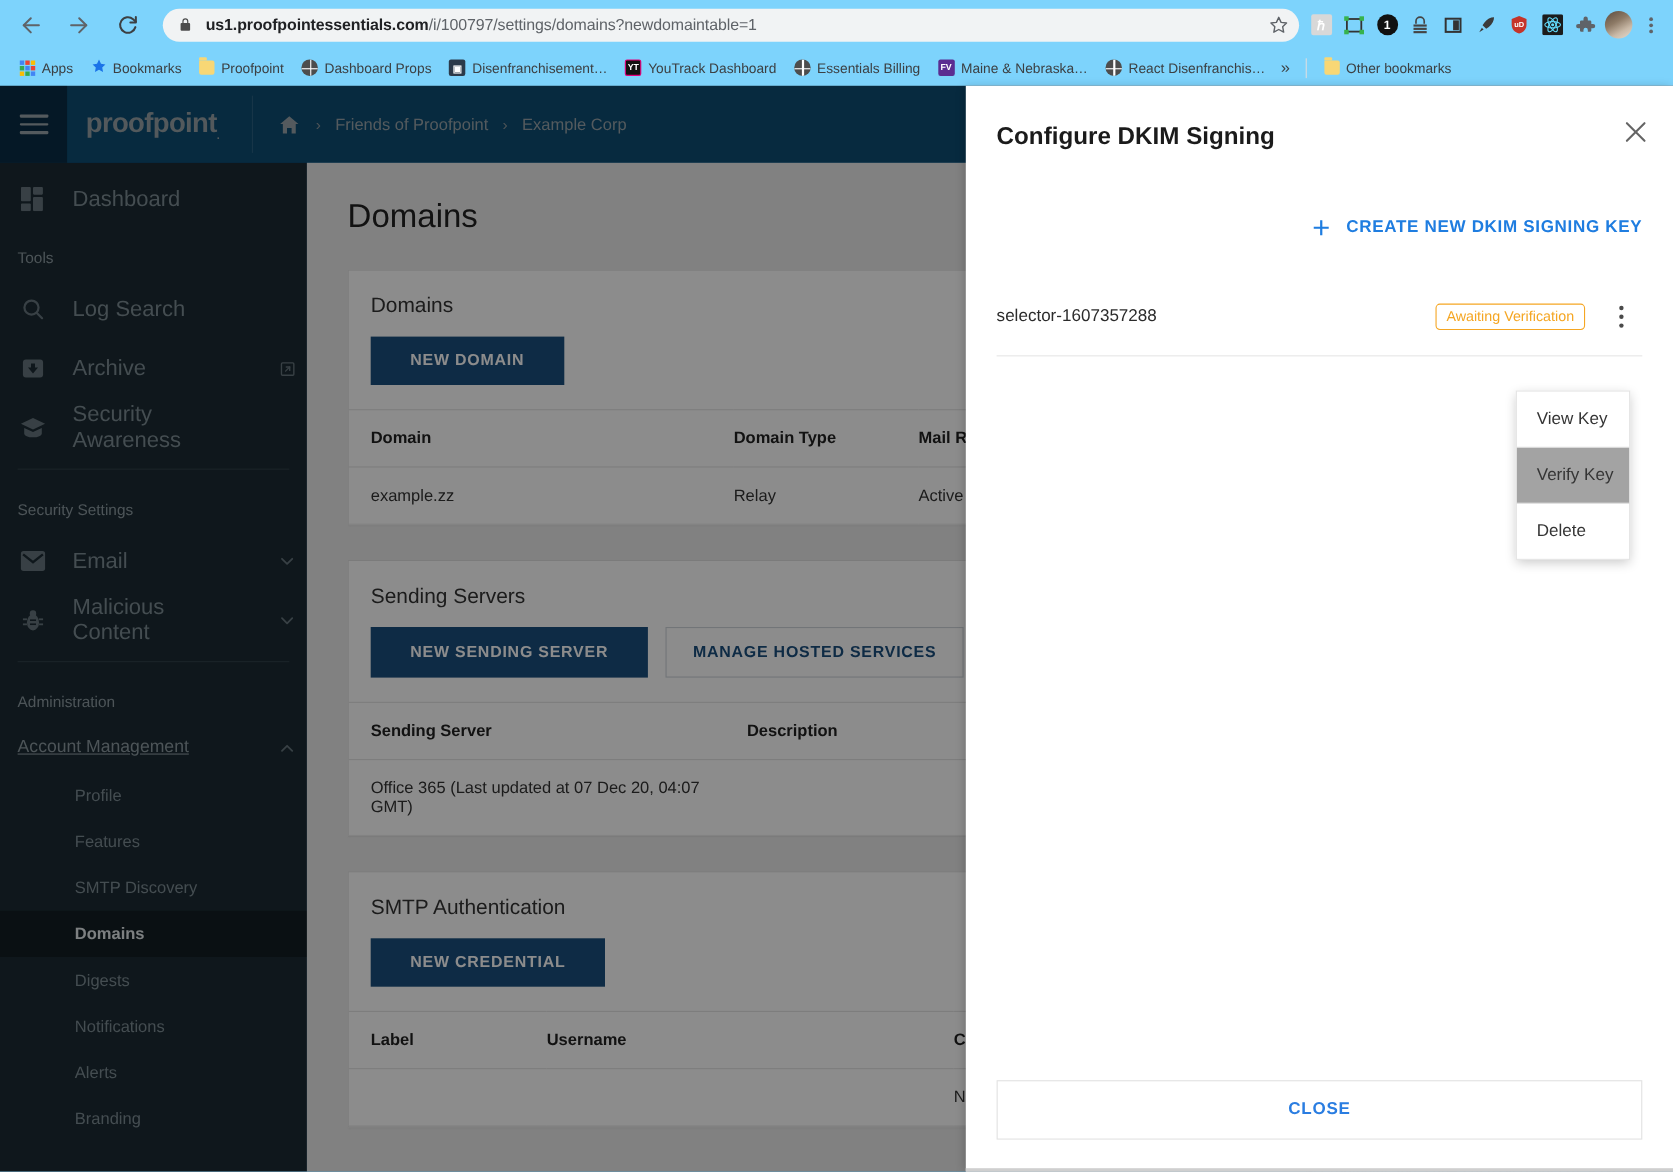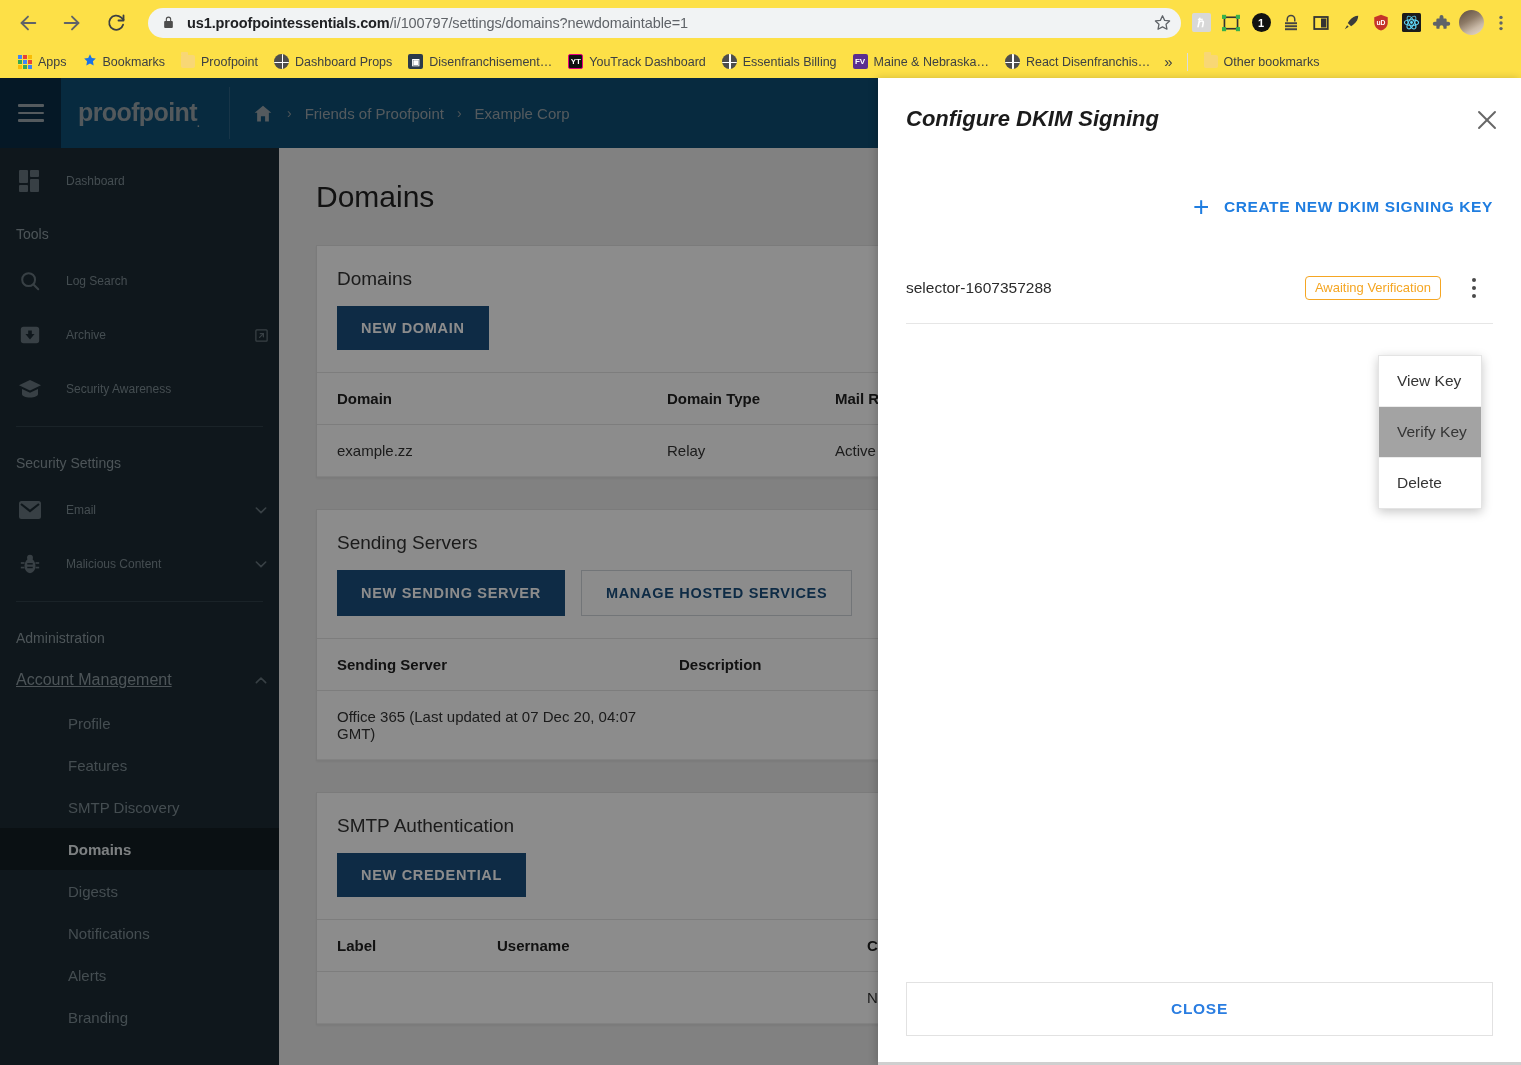--- a/index.html
+++ b/index.html
@@ -6,21 +6,21 @@
   html, body {
     width: 1521px; height: 1065px;
     font-family: "Liberation Sans", sans-serif;
     overflow: hidden;
     background: #ffffff;
   }
 
   
   .browser-chrome {
     position: absolute; top: 0; left: 0; width: 1521px; height: 78px;
-    background: #fde047;
+    background: #7dd3fc;
   }
   .nav-bar {
     position: absolute; top: 0; left: 0; width: 1521px; height: 45px;
     display: flex; align-items: center;
   }
   .nav-btn {
     width: 36px; height: 36px; margin-left: 8px;
     display: flex; align-items: center; justify-content: center;
     color: #5f6368; border-radius: 50%;
   }
@@ -92,21 +92,21 @@
   .home-ico { color:#9aa5ab; display:flex; align-items:center; }
   .crumb-sep { color:#8b979e; font-size:14px; }
   .crumb { font-size:15px; color:#9aa5ab; }
 
   .sidebar {
     position:absolute; top:70px; left:0; width:279px; height:917px;
     background:#1c2b33; overflow:hidden; padding-top:6px;
   }
   .nav-item { height:54px; display:flex; align-items:center; padding-left:14px; gap:20px; color:#7d8c94; }
   .nav-ico { width:32px; height:28px; display:flex; align-items:center; justify-content:center; color:#67767e; }
-  .nav-label { font-size:12px; color:#7d8c94; flex:1; }
+  .nav-label { font-size:20px; color:#7d8c94; flex:1; }
   .nav-trail { width:36px; display:flex; align-items:center; justify-content:center; color:#67767e; }
   .nav-section { font-size:14px; color:#8c9aa1; padding:18px 0 12px 16px; }
   .nav-divider { height:1px; background:#31414a; margin:10px 16px; }
   .nav-sub { height:42px; display:flex; align-items:center; padding-left:68px; }
   .nav-sub .nav-label { font-size:15px; }
   .nav-sub.active { background:#131e24; }
   .nav-sub.active .nav-label { color:#e3e9ec; font-weight:700; }
   .nav-group { height:44px; display:flex; align-items:center; padding-left:16px; gap:0; }
   .nav-group .nav-label { font-size:16px; color:#8c9aa1;text-decoration:underline; }
 
@@ -117,21 +117,21 @@
   .page-title { font-size:30px; color:#222; padding:32px 0 0 37px; font-weight:400; }
   .card {
     margin:31px 37px 0 37px; background:#fff; border:1px solid #e0e0e0;
     box-shadow: 0 1px 2px rgba(0,0,0,0.06);
   }
   .card-head { padding:22px 20px 0 20px; }
   .card-title { font-size:19px; color:#333; font-weight:400; }
   .card-actions { padding:16px 20px 22px 20px; display:flex; gap:16px; }
   .btn-primary {
     background:#1b4f7e; color:#fff; border:none; font-size:14.5px; font-weight:700;
-    letter-spacing:0.7px; padding:14px 24px; cursor:pointer; font-family:inherit;
+    letter-spacing:0.7px; padding:14px 36px; cursor:pointer; font-family:inherit;
   }
   .btn-outline {
     background:#fff; color:#1b4f7e; border:1px solid #cfd6db; font-size:14.5px; font-weight:700;
     letter-spacing:0.7px; padding:14px 24px; cursor:pointer; font-family:inherit;
   }
   table.tbl { width:100%; border-collapse:collapse; }
   table.tbl th {
     text-align:left; font-size:15px; color:#222; font-weight:700;
     padding:17px 0 17px 0; border-top:1px solid #e3e3e3; border-bottom:1px solid #e3e3e3;
   }
@@ -145,21 +145,21 @@
     background:rgba(0,0,0,0.45); z-index:20;
   }
 
   
   .modal {
     position:absolute; top:78px; left:878px; width:643px; height:987px;
     background:#fff; z-index:30; display:flex; flex-direction:column;
     box-shadow: -2px 0 8px rgba(0,0,0,0.18);
   }
   .modal-head {
-    padding:28px 20px 0 28px; display:flex; align-items:flex-start; justify-content:space-between;font-style:italic;
+    padding:28px 20px 0 28px; display:flex; align-items:flex-end; justify-content:space-between;
   }
   .modal-title { font-size:22px; font-weight:700; color:#1b1b1b; }
   .modal-close { color:#6b6b6b; cursor:pointer; background:none; border:none; padding:2px; }
   .modal-body { flex:1; padding:0 28px; position:relative; }
   .create-row { display:flex; justify-content:flex-end; padding-top:52px; }
   .create-btn {
     display:flex; align-items:center; gap:14px; background:none; border:none; cursor:pointer;
     color:#1f7de0; font-size:15.5px; font-weight:700; letter-spacing:0.6px; font-family:inherit;
     padding:4px 0;
   }

